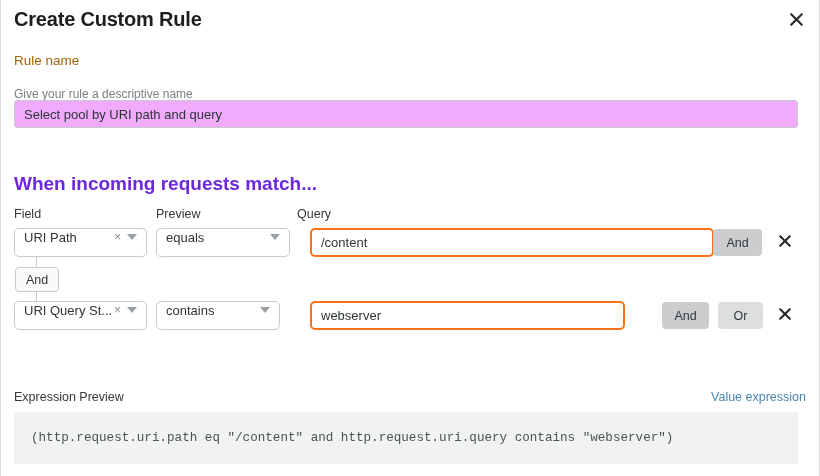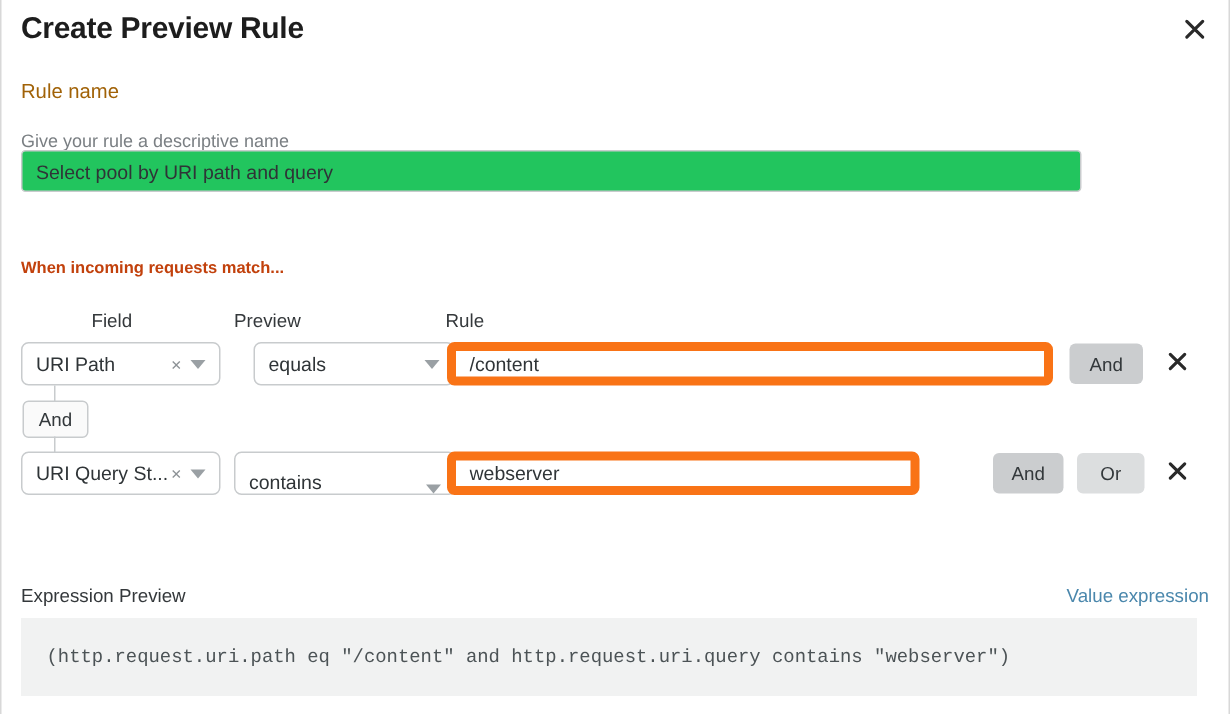--- a/index.html
+++ b/index.html
@@ -59,41 +59,41 @@
     position: absolute;
     left: 13px;
     font-size: 12px;
     color: #7a7f83;
     margin-top: 12px;
   }
   .rule-name-input {
     position: absolute;
     left: 13px;
     top: 100px;
-    width: 707px;
+    width: 784px;
     height: 28px;
     box-sizing: border-box;
     border: 1px solid #c8cbcd;
     border-radius: 3px;
-    background: #22c55e;
+    background: #f0abfc;
     font-family: "Liberation Sans", sans-serif;
     font-size: 13px;
     color: #2f3437;
     padding: 0 9px;
     outline: none;
   }
 
   
   .match-heading {
     position: absolute;
     left: 13px;
     top: 173px;
-    font-size: 11px;
+    font-size: 19px;
     font-weight: bold;
-    color: #c2410c;
+    color: #6d28d9;
   }
 
   
   .col-head {
     position: absolute;
     top: 207px;
     font-size: 12.5px;
     color: #34383b;
   }
 
@@ -102,21 +102,21 @@
 
   .select-box {
     position: absolute;
     height: 29px;
     box-sizing: border-box;
     border: 1px solid #c8cbcd;
     border-radius: 5px;
     background: #fff;
     display: flex;
     align-items: center;
-    padding: 0 6px 0 9px;
+    padding: 0 6px 11px 9px;
     cursor: pointer;
   }
   .select-label {
     flex: 1;
     font-size: 13px;
     color: #2f3437;
     white-space: nowrap;
     overflow: hidden;
   }
   .sel-clear {
@@ -132,28 +132,29 @@
     border-right: 5px solid transparent;
     border-top: 6px solid #9aa0a4;
     margin-right: 3px;
     flex: none;
   }
 
   .text-input {
     position: absolute;
     height: 29px;
     box-sizing: border-box;
-    border: 6px solid #f97316;
+    border: 2px solid #f97316;
     border-radius: 5px;
     background: #fff;
     font-family: "Liberation Sans", sans-serif;
     font-size: 13px;
     color: #2f3437;
     padding: 0 9px;
     outline: none;
+    margin-left: 12px;
   }
 
   .logic-btn {
     position: absolute;
     height: 27px;
     box-sizing: border-box;
     border: none;
     border-radius: 4px;
     font-family: "Liberation Sans", sans-serif;
     font-size: 12.5px;
@@ -238,71 +239,71 @@
     font-size: 12.6px;
     color: #4c5356;
     white-space: pre;
   }
 </style>
 </head>
 <body>
 
 <div class="page">
 
-  <div class="modal-title">Create Preview Rule</div>
+  <div class="modal-title">Create Custom Rule</div>
   <button class="close-btn">
     <span>
       <svg width="15" height="15" viewBox="0 0 15 15">
         <path d="M2.2 2.2 L12.8 12.8 M12.8 2.2 L2.2 12.8" stroke="#2a2a2a" stroke-width="2.1" stroke-linecap="round"></path>
       </svg>
     </span>
   </button>
 
   <div class="section-label" style="top:53px;">Rule name</div>
   <div class="section-sub" style="top:75px;">Give your rule a descriptive name</div>
   <input class="rule-name-input" type="text" value="Select pool by URI path and query" style="">
 
   <div class="match-heading">When incoming requests match...</div>
 
-  <div class="col-head" style="left:13px;margin-left:47px;">Field</div>
+  <div class="col-head" style="left:13px;">Field</div>
   <div class="col-head" style="left:155px;">Preview</div>
-  <div class="col-head" style="left:296px;">Rule</div>
+  <div class="col-head" style="left:296px;">Query</div>
 
   <div class="connector-line" style="top:257px; height:12px;"></div>
   <div class="connector-chip">And</div>
   <div class="connector-line" style="top:291px; height:11px;"></div>
 
   <div class="cond-row" style="top:228px;">
     <div class="select-box" style="left:13px; width:133px;">
       <span class="select-label">URI Path</span>
       <span class="sel-clear">×</span>
       <span class="caret"></span>
     </div>
-    <div class="select-box" style="left:168px; width:134px;">
+    <div class="select-box" style="left:155px; width:134px;">
       <span class="select-label">equals</span>
       <span class="caret"></span>
     </div>
     <input class="text-input" style="left: 297px; width: 404px;" type="text" value="/content">
     <div class="logic-btn active" style="left:712px; width:49px; top:1px;">And</div>
     <button class="remove-btn" style="left:773px; top:3px;">
       <span>
         <svg width="14" height="14" viewBox="0 0 14 14">
           <path d="M2.2 2.2 L11.8 11.8 M11.8 2.2 L2.2 11.8" stroke="#2a2a2a" stroke-width="2.1" stroke-linecap="round"></path>
         </svg>
       </span>
     </button>
   </div>
 
   <div class="cond-row" style="top:301px;">
     <div class="select-box" style="left:13px; width:133px;">
       <span class="select-label">URI Query St...</span>
       <span class="sel-clear">×</span>
       <span class="caret"></span>
     </div>
-    <div class="select-box" style="left:155px; width:148px;align-items:flex-end;">
+    <div class="select-box" style="left:155px; width:124px;">
       <span class="select-label">contains</span>
       <span class="caret"></span>
     </div>
     <input class="text-input" style="left: 297px; width: 315px;" type="text" value="webserver">
     <div class="logic-btn active" style="left:661px; width:47px; top:1px;">And</div>
     <div class="logic-btn idle" style="left:717px; width:45px; top:1px;">Or</div>
     <button class="remove-btn" style="left:773px; top:3px;">
       <span>
         <svg width="14" height="14" viewBox="0 0 14 14">
           <path d="M2.2 2.2 L11.8 11.8 M11.8 2.2 L2.2 11.8" stroke="#2a2a2a" stroke-width="2.1" stroke-linecap="round"></path>

